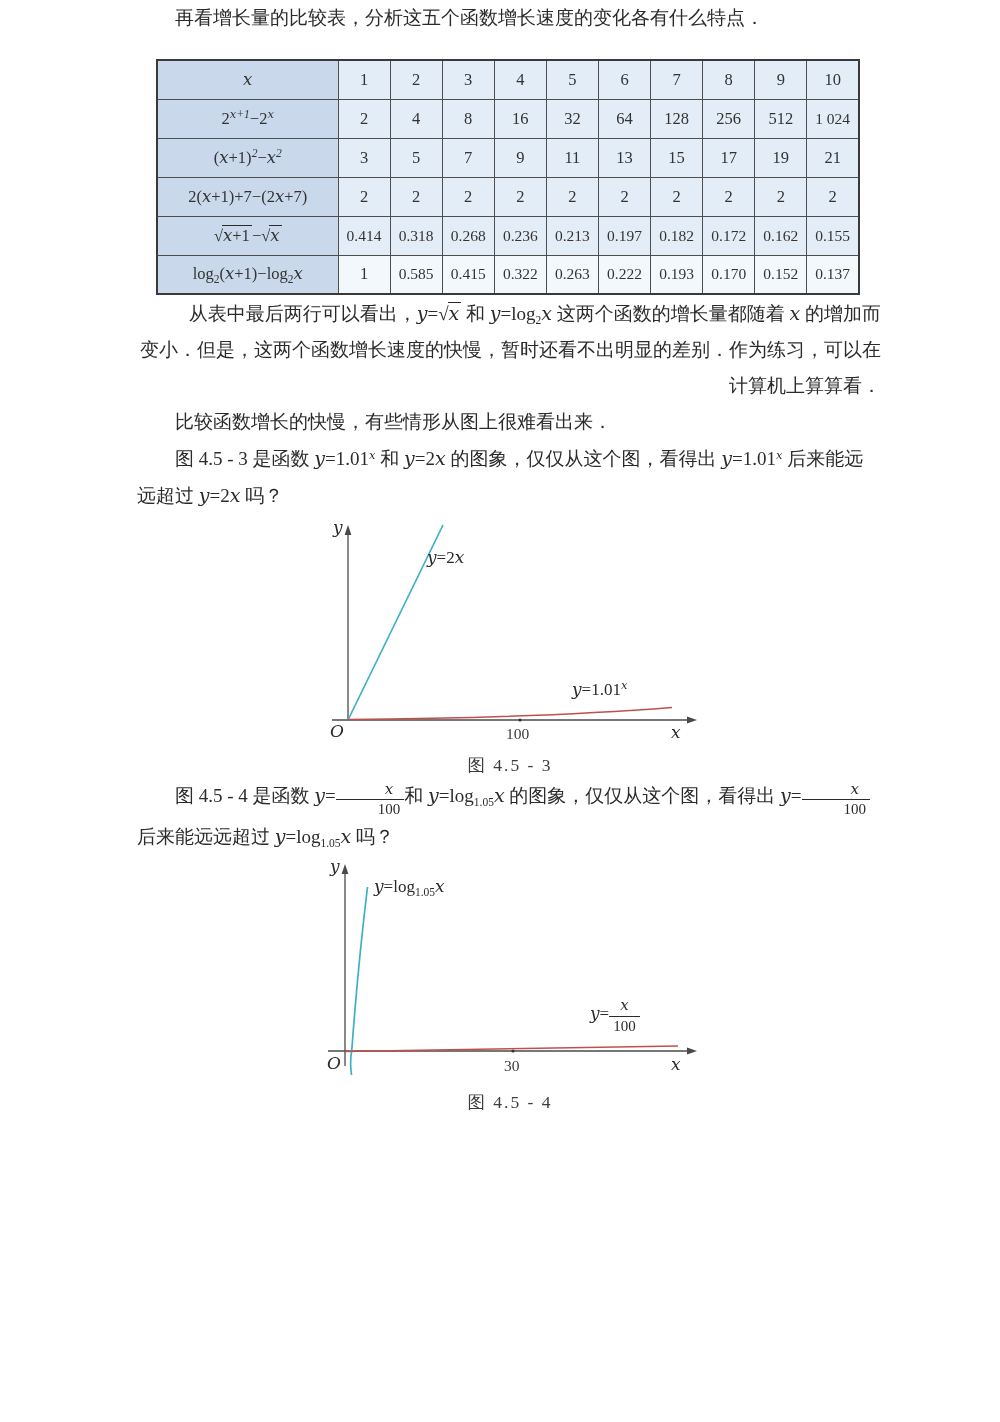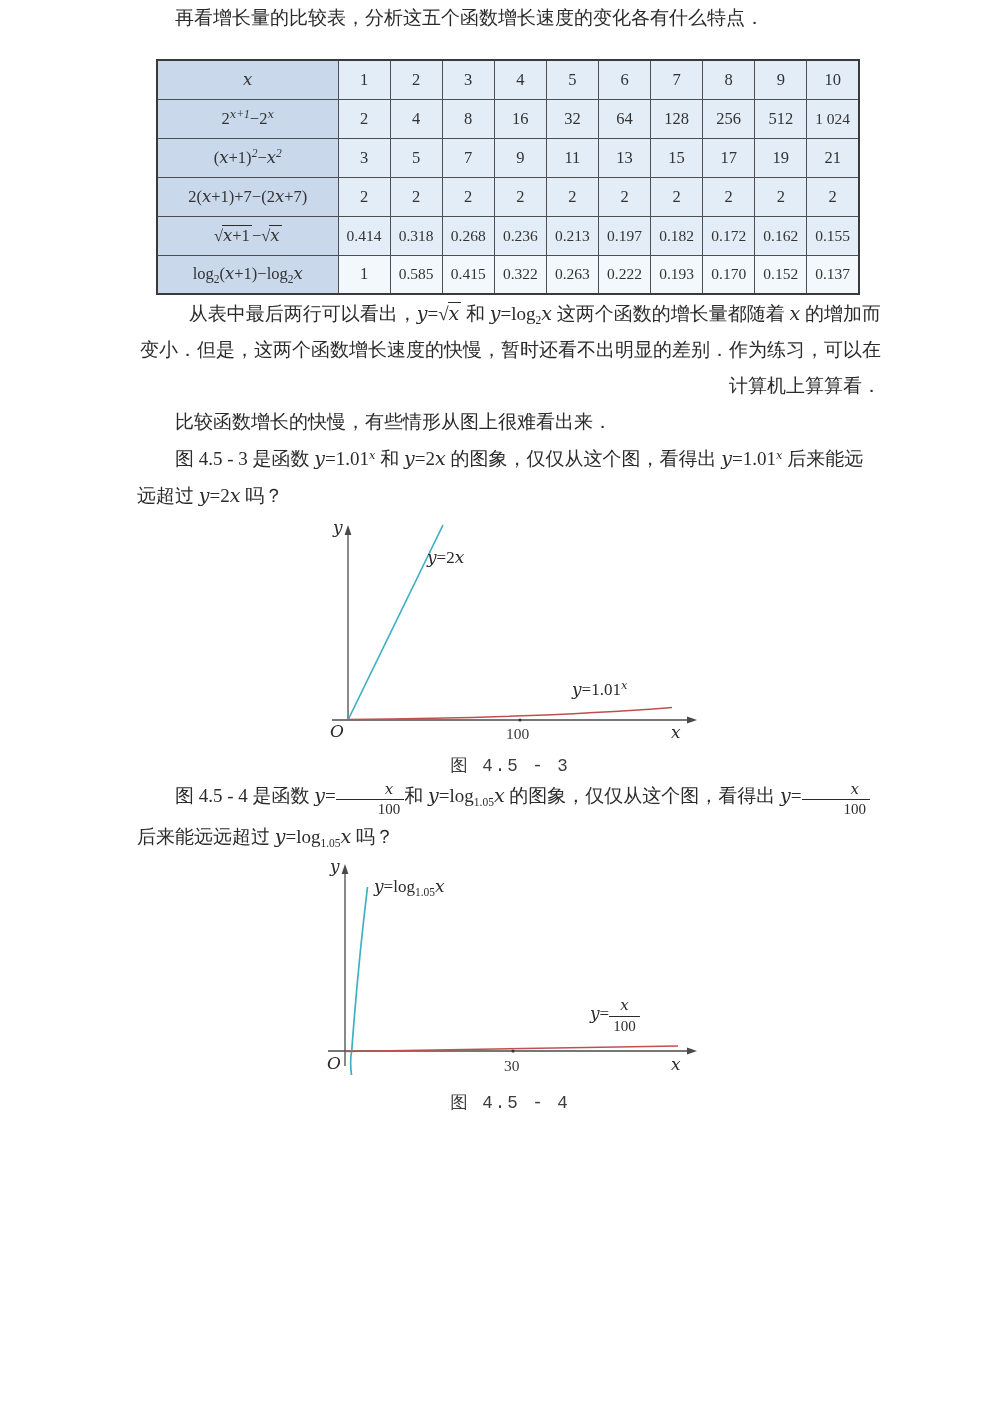--- a/index.html
+++ b/index.html
@@ -63,21 +63,21 @@
   .fig { position:relative; width:380px; height:225px; margin-left:183px; }
   .fig1 { margin-top:8px; }
   .fig2 { margin-top:6px; }
   .figsvg { position:absolute; left:0; top:0; }
   .axis { stroke:#4a4a4a; stroke-width:1.3; }
   .axisfill { fill:#4a4a4a; }
   .flabel { position:absolute; font-size:17px; color:#2b2b2b; white-space:nowrap; line-height:1.1; }
   .flabel.smalltick { font-size:15.5px; color:#3a3a3a; }
   .figcap {
     width:380px; margin-left:183px; text-align:center;
-    font-size:17.5px; color:#3c3c3c; letter-spacing:2px;font-family:Liberation Mono, monospace;
+    font-size:17.5px; color:#3c3c3c; letter-spacing:2px;
   }
   .figcap1 { margin-top:6px; }
   .figcap2 { margin-top:4px; }
   .p-followup { margin-top:26px;text-align:right; }
   .p-fig4 { margin-top:8px; }
 
   
   .footer { position:absolute; left:78px; top:1313px; display:flex; align-items:center; }
   .pagenum { font-family:Liberation Mono, monospace; font-size:27px; font-weight:600; color:#3d3d3d; }
   .footbar { width:6px; height:24px; margin:0 10px 0 9px; }

